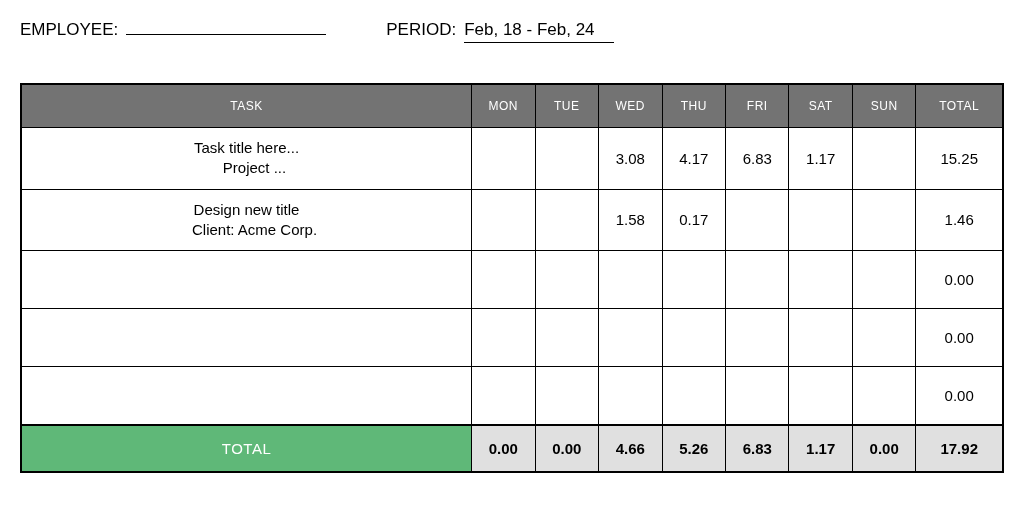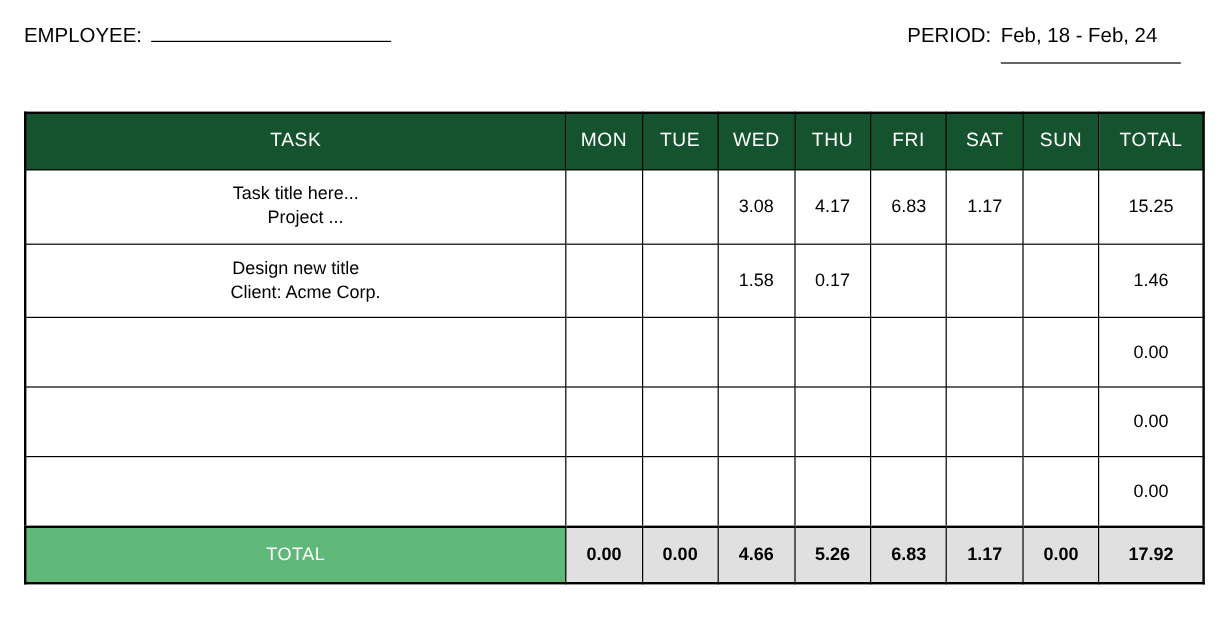--- a/index.html
+++ b/index.html
@@ -8,62 +8,62 @@
       padding: 0;
     }
     body {
       font-family: Arial, Helvetica, sans-serif;
       background: #ffffff;
       padding: 20px;
       width: 1024px;
     }
     .header-row {
       display: flex;
-      justify-content: space-between;
+      justify-content: flex-start;
       gap: 60px;
       margin-bottom: 40px;
       padding-right: 20px;
     }
     .header-field {
       display: flex;
       align-items: baseline;
       gap: 8px;
     }
     .header-label {
       font-size: 17px;
       font-weight: 400;
       color: #000;
       white-space: nowrap;
     }
     .header-value {
       font-size: 17px;
       color: #000;
       border-bottom: 1px solid #000;
       min-width: 200px;
-      padding-bottom: 12px;
+      padding-bottom: 2px;
       display: inline-block;
     }
     .period-value {
       min-width: 150px;
     }
     table {
       width: 100%;
       border-collapse: collapse;
       border: 2px solid #000;
     }
     th, td {
       border: 1px solid #000;
       text-align: center;
       vertical-align: middle;
     }
     thead th {
-      background: #14532d;
+      background: #737373;
       color: #ffffff;
       font-weight: 400;
-      font-size: 16px;
+      font-size: 12px;
       padding: 14px 6px;
       letter-spacing: 0.5px;
     }
     thead th.task-col {
       width: 440px;
     }
     thead th.day-col {
       width: 62px;
     }
     thead th.total-col {

